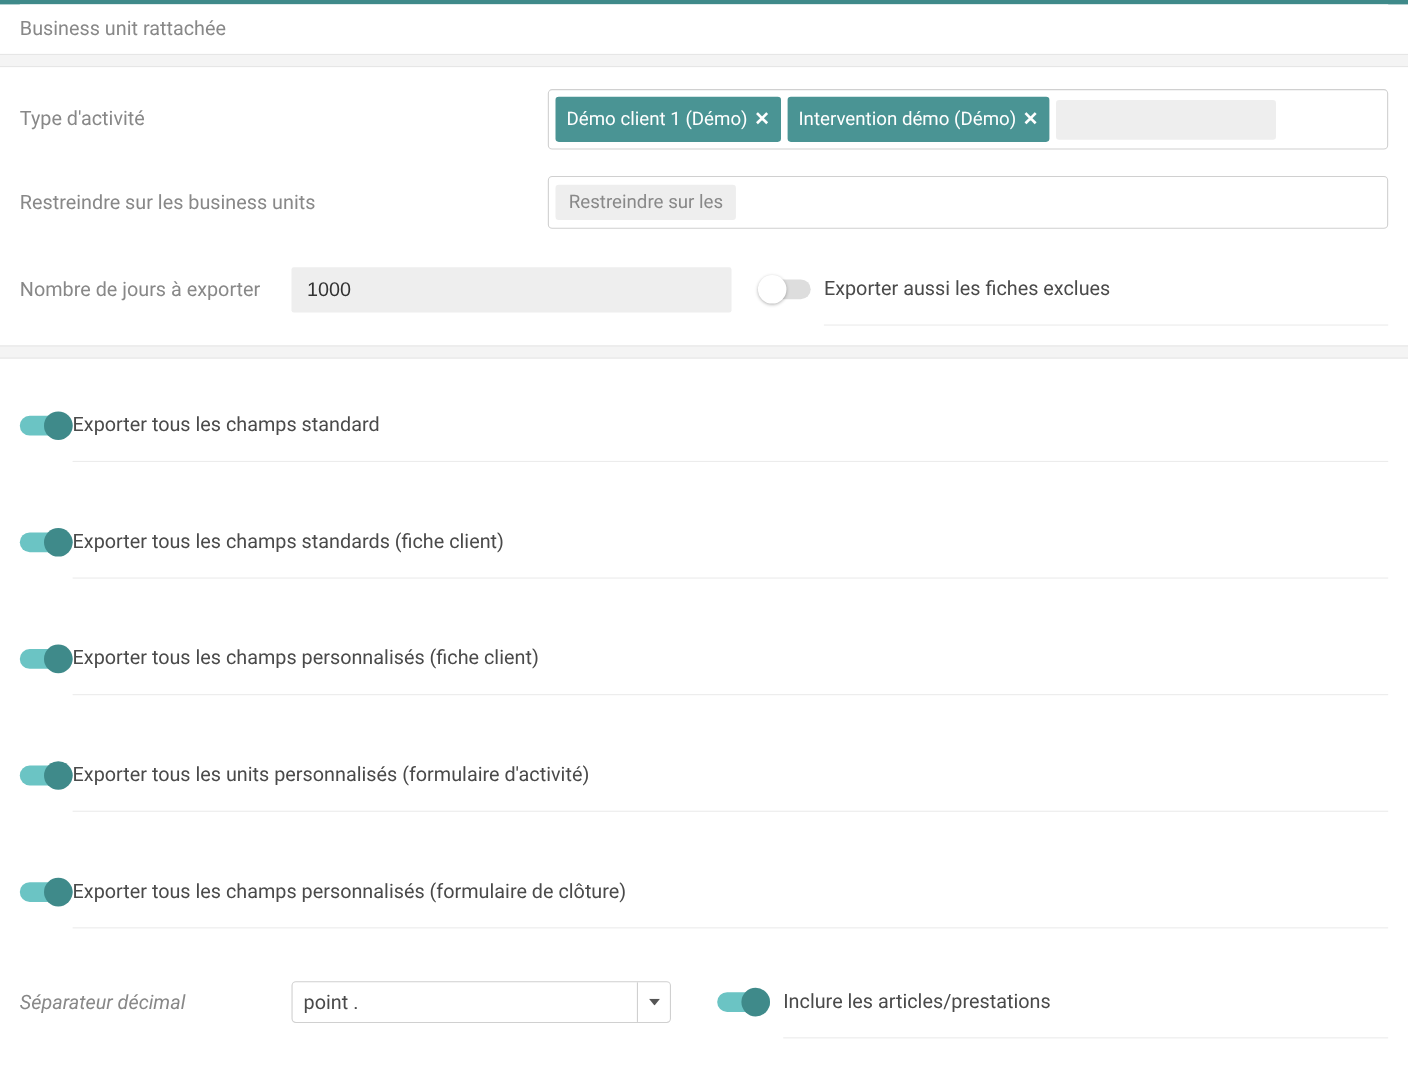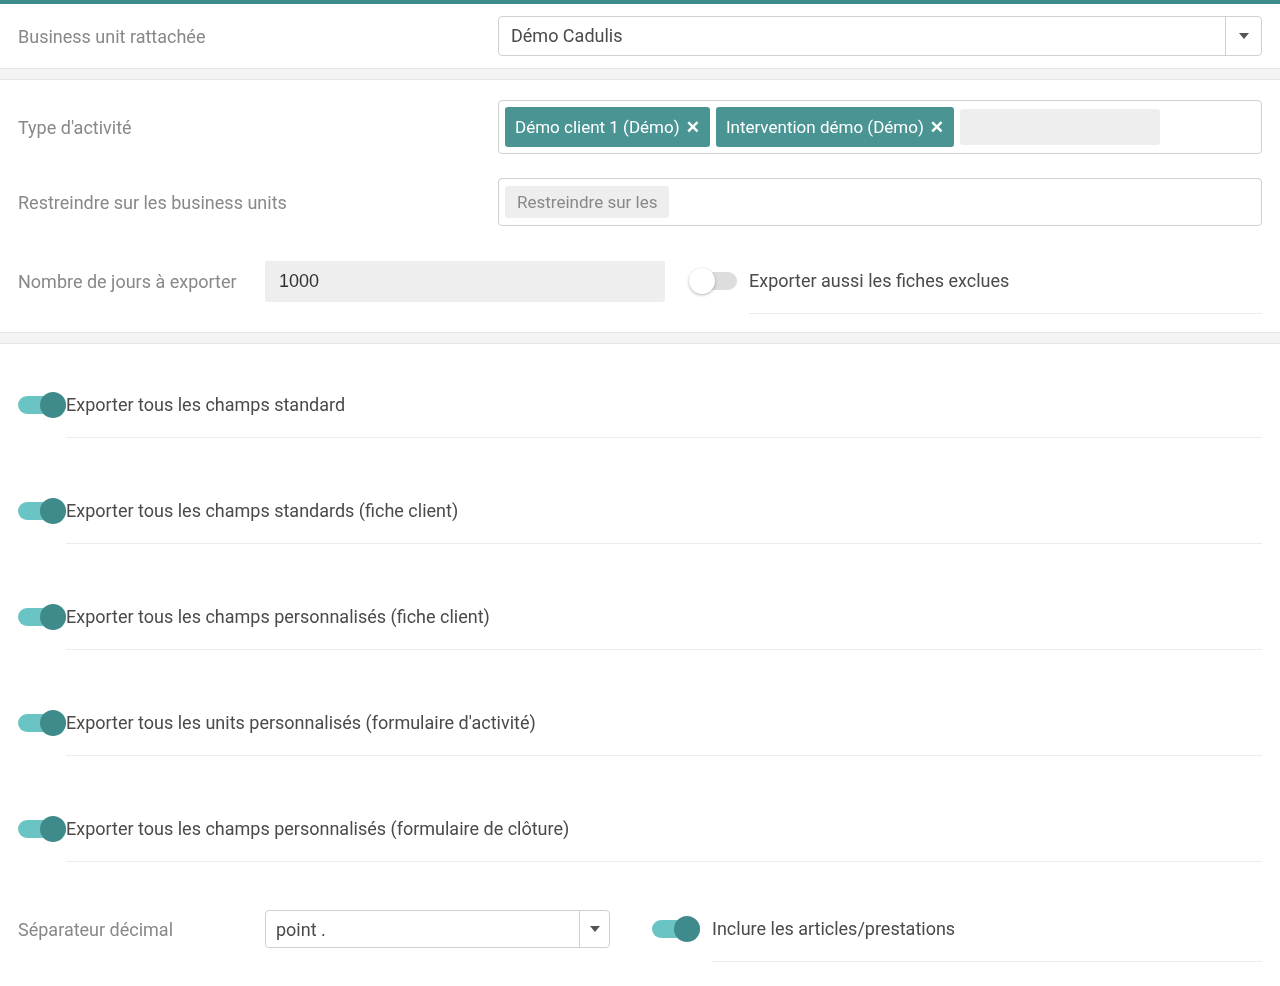--- a/index.html
+++ b/index.html
@@ -195,28 +195,20 @@
   svg{display:block;}
 </style>
 </head>
 <body>
 
 <div class="wrap">
   <div class="panel">
 
     <div class="field-row">
       <div class="field-label">Business unit rattachée</div>
-      <div class="select">
-        <div class="select-value">Démo Cadulis</div>
-        <div class="select-caret">
-          <svg width="10" height="6">
-              <path d="M0 0 L5 6 L10 0 Z" fill="#555"></path>
-            </svg>
-        </div>
-      </div>
     </div>
 
     <div class="section-gap"></div>
 
     <div class="field-row" style="padding-top:20px;">
       <div class="field-label">Type d'activité</div>
       <div class="tags-box" id="tags-box">
 
         <div class="tag">
             <span>Démo client 1 (Démo)</span>
@@ -286,21 +278,21 @@
           <div class="toggle on">
             <div class="track"></div>
             <div class="thumb"></div>
           </div>
           <div class="label">Exporter tous les champs personnalisés (formulaire de clôture)</div>
         </div>
       </div>
 
     <div class="two-col" style="padding:14px 0;">
       <div class="left">
-        <div class="lbl" style="flex:0 0 235px;">Séparateur décimal</div>
+        <div class="lbl" style="flex:0 0 235px;font-style:italic;">Séparateur décimal</div>
         <div class="sel-small">
           <div class="val">point .</div>
           <div class="car">
             <svg width="10" height="6">
                 <path d="M0 0 L5 6 L10 0 Z" fill="#555"></path>
               </svg>
           </div>
         </div>
       </div>
       <div class="right">

